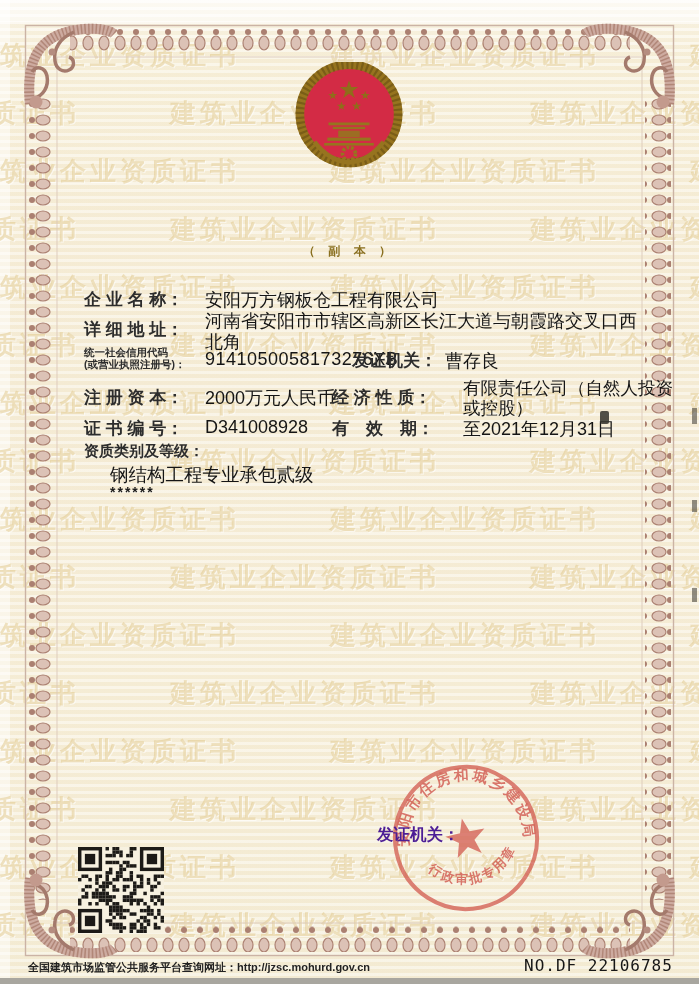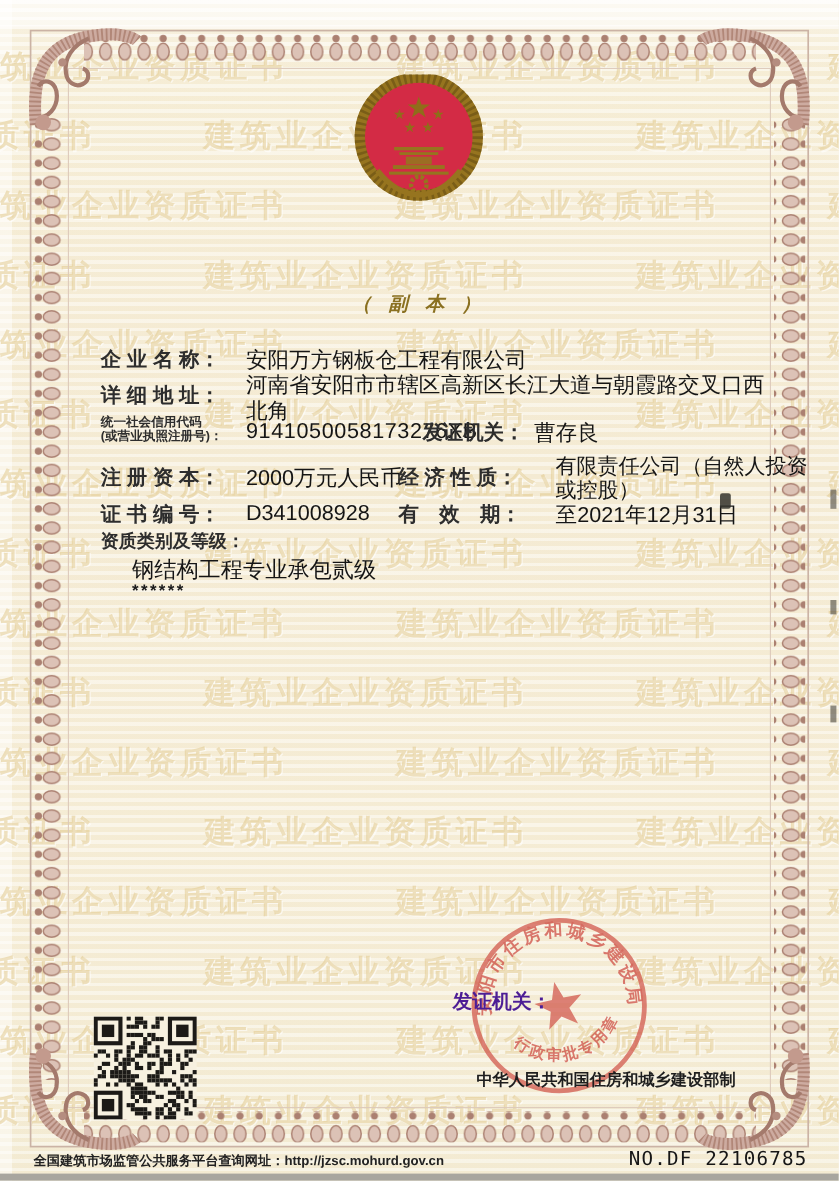--- a/index.html
+++ b/index.html
@@ -25,21 +25,21 @@
   .frame{position:absolute;left:0;top:0;z-index:2;pointer-events:none;}
 
   .content{position:absolute;inset:0;z-index:4;}
 
   .emblem{position:absolute;left:295px;top:62px;}
 
   .title{position:absolute;left:0;top:191px;width:699px;text-align:center;
      font-size:36px;font-weight:bold;color:#8a7020;letter-spacing:13px;
      text-shadow:0 0 1px #a98f3e;}
   .subtitle{position:absolute;left:0;top:243px;width:699px;text-align:center;
-     font-size:16px;font-weight:bold;color:#8a7020;letter-spacing:5px;font-style:italic;}
+     font-size:12px;font-weight:bold;color:#8a7020;letter-spacing:5px;}
 
   .fields{position:absolute;left:84px;top:286px;width:600px;}
   .fields .lab{position:absolute;font-size:17px;font-weight:bold;color:#2d2d2d;white-space:nowrap;}
   .fields .val{position:absolute;font-size:18px;color:#151515;white-space:nowrap;}
   .fields .wrapval{white-space:normal;line-height:21px;}
   .lab-small{position:absolute;font-size:10.5px;line-height:12.5px;font-weight:bold;color:#2d2d2d;white-space:nowrap;}
   .code{font-size:17px;letter-spacing:.5px;}
   .qual-label{position:absolute;font-size:15px;font-weight:bold;color:#2d2d2d;}
   .qual-val{position:absolute;font-size:18.5px;color:#151515;}
   .qual-stars{position:absolute;font-size:14px;font-weight:bold;color:#1a1a1a;letter-spacing:2px;}
@@ -175,21 +175,20 @@
     <span class="val" style="left:121px;top:131px">D341008928</span>
     <span class="lab" style="left:248px;top:131px">有　效　期：</span>
     <span class="val" style="left:379px;top:131px">至2021年12月31日</span>
 
     <span class="qual-label" style="left:0;top:156px">资质类别及等级：</span>
     <span class="qual-val" style="left:26px;top:176px">钢结构工程专业承包贰级</span>
     <span class="qual-stars" style="left:26px;top:198px">******</span>
   </div>
 
   <div class="issuer-label">发证机关：</div>
-  <div class="made-by">中华人民共和国住房和城乡建设部制</div>
 
   <svg class="seal" width="156" height="156" viewBox="0 0 156 156">
     <defs>
       <path id="sealArcTop" d="M78,78 m-58,0 a58,58 0 1,1 116,0 a58,58 0 1,1 -116,0"></path>
       <path id="sealArcBottom" d="M26,88 a56,56 0 0,0 104,0"></path>
     </defs>
     <circle cx="78" cy="78" r="71" fill="none" stroke="#cf5248" stroke-width="4" opacity=".85"></circle>
     <text font-size="15" font-weight="bold" fill="#cf5248" letter-spacing="2.5" opacity=".9">
       <textPath href="#sealArcTop" startOffset="1%">安阳市住房和城乡建设局</textPath>
     </text>

